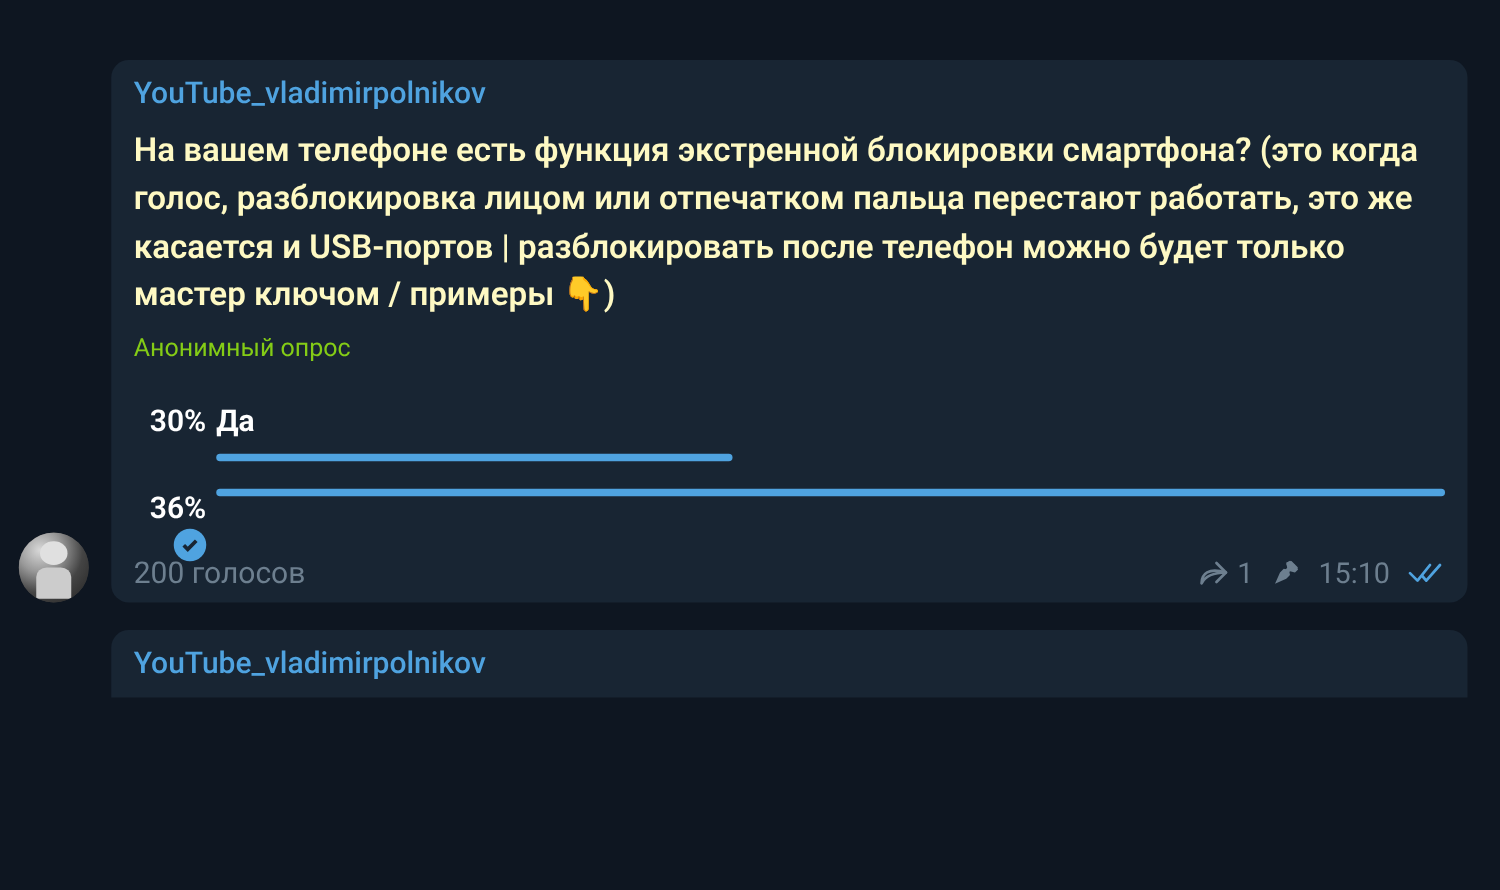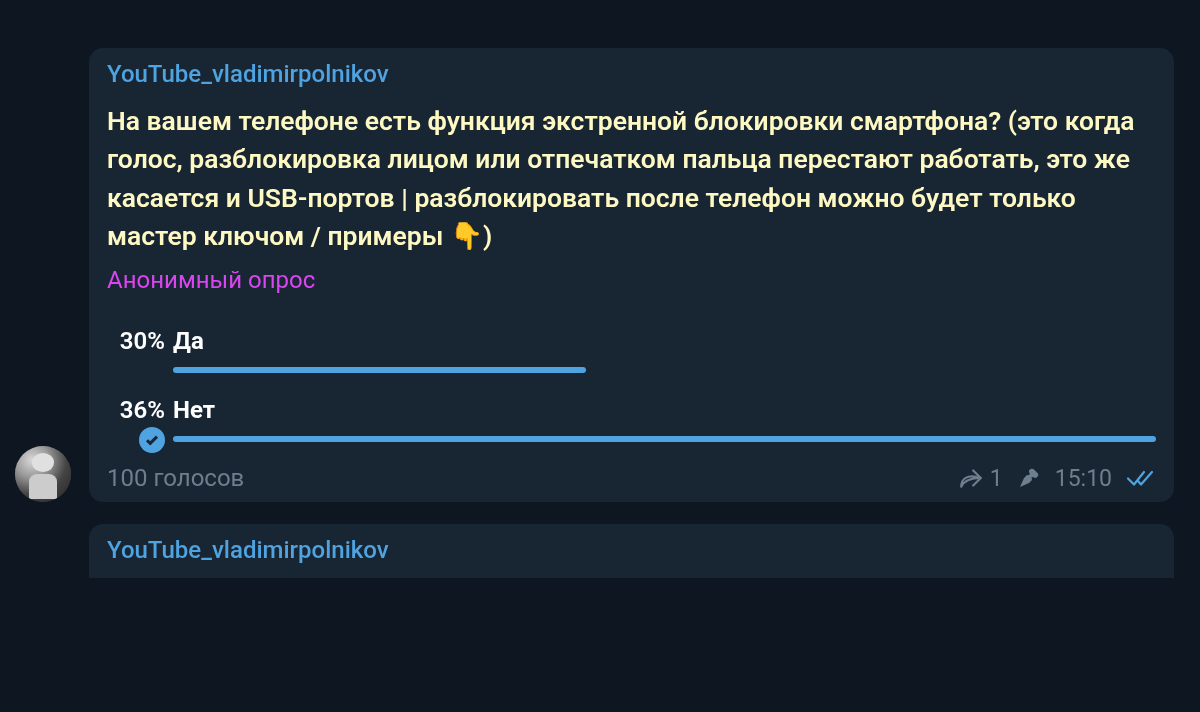--- a/index.html
+++ b/index.html
@@ -86,22 +86,22 @@
       margin-bottom: 14px;
     }
     .poll-question {
       color: #fef9c3;
       font-size: 26.5px;
       font-weight: 600;
       line-height: 1.45;
       margin-bottom: 10px;
     }
     .poll-type {
-      color: #d946ef;
-      font-size: 24px;
+      color: #84cc16;
+      font-size: 20px;
       font-weight: 400;
       margin-bottom: 32px;
     }
     .poll-options {
       margin-bottom: 16px;
     }
     .poll-option {
       display: flex;
       align-items: flex-start;
       margin-bottom: 22px;
@@ -239,31 +239,30 @@
         </div>
 
         <div class="poll-option">
           <div class="poll-percent">36%</div>
           <div class="poll-body">
             <div class="vote-check">
               <svg viewBox="0 0 16 16">
                   <path d="M3 8.2 L6.2 11.4 L13 4.6"></path>
                 </svg>
             </div>
-            <div class="poll-label">Нет</div>
             <div class="poll-bar-track">
               <div class="poll-bar-fill" style="width:100%"></div>
             </div>
           </div>
         </div>
 
       </div>
 
       <div class="message-footer">
-        <div class="votes-count">100 голосов</div>
+        <div class="votes-count">200 голосов</div>
         <div class="footer-right">
           <div class="share-group">
             <span class="share-icon">
               <svg width="26" height="26" viewBox="0 0 24 24" fill="none" stroke="#6d7f8f" stroke-width="2" stroke-linecap="round" stroke-linejoin="round">
                 <path d="M14 5 L21 12 L14 19"></path>
                 <path d="M21 12 C 12 12 6 14 3 20 C 3 13 8 8 21 12"></path>
               </svg>
             </span>
             <span>1</span>
           </div>

